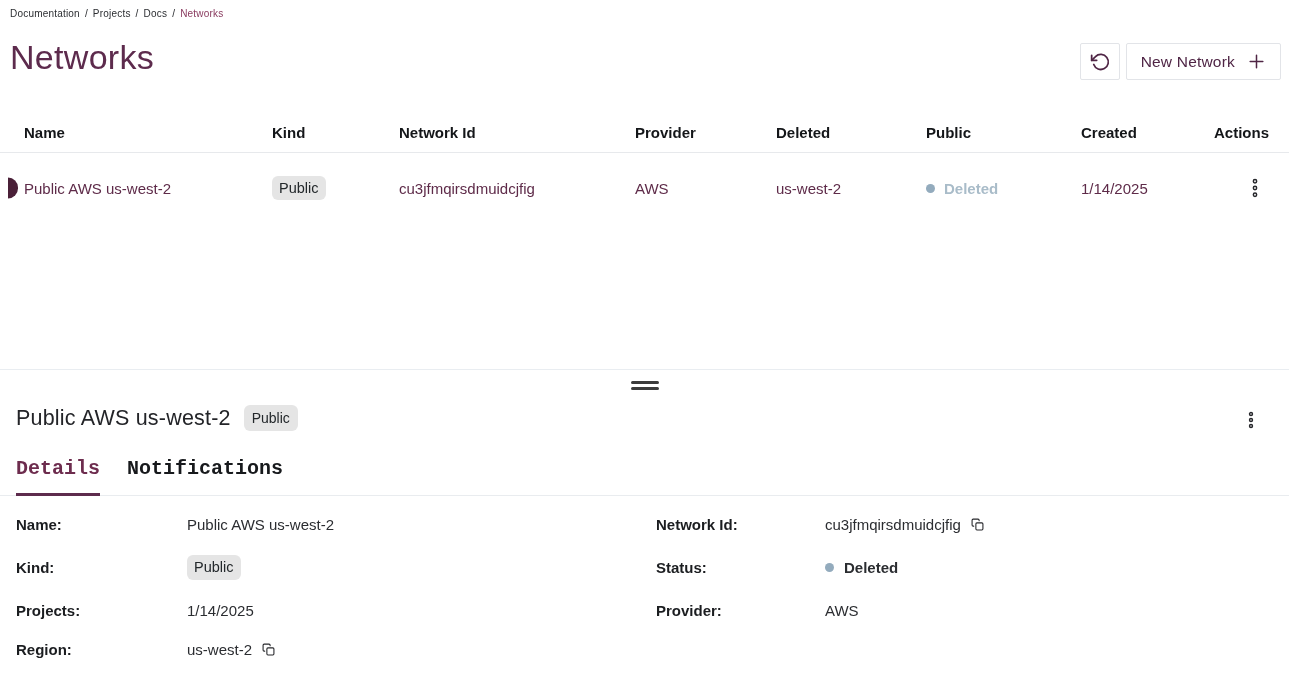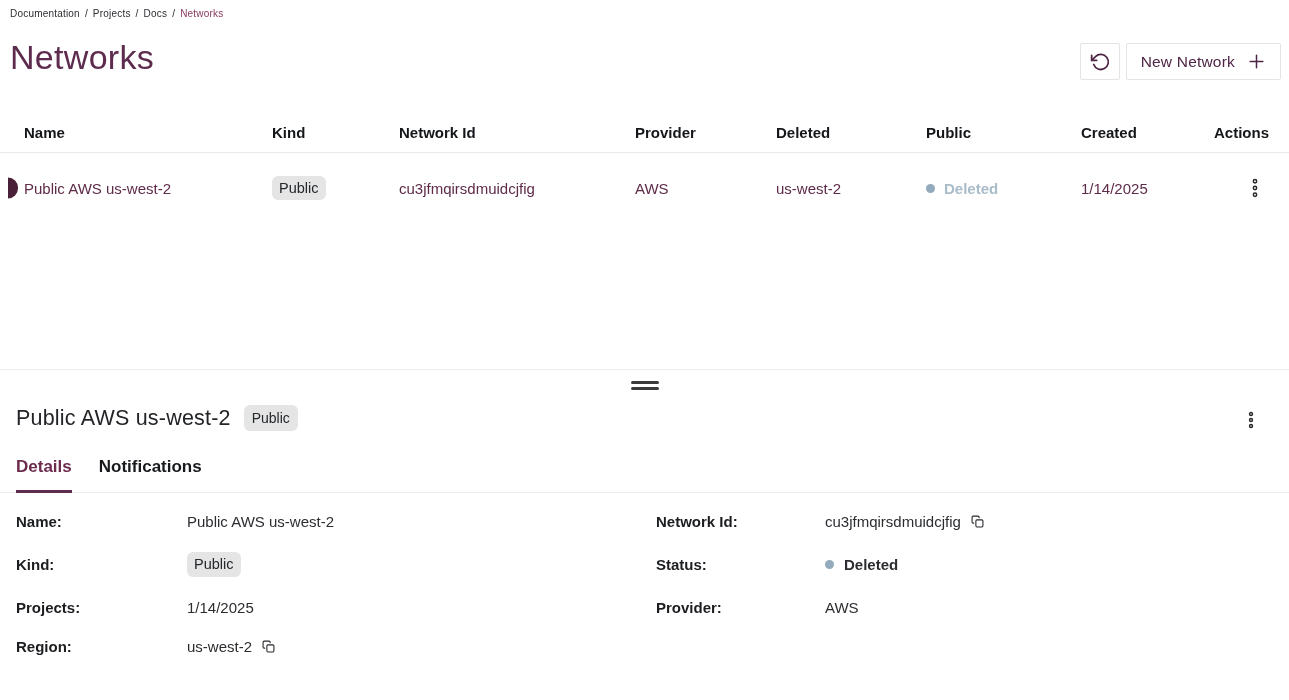--- a/index.html
+++ b/index.html
@@ -64,23 +64,23 @@
   
   .panel-header { display:flex; justify-content:space-between; align-items:flex-start; padding:12px 28px 0 16px; }
   .panel-title-wrap { display:flex; align-items:center; gap:13px; }
   .panel-title { font-size:21.5px; font-weight:400; color:#232428; margin:0; letter-spacing:.2px; }
   .panel-badge { font-size:14px; padding:5px 8px; }
   .panel-kebab { margin:3px 0 0 0; }
 
   
   .tabs { display:flex; gap:27px; padding-left:16px; margin-top:25px; border-bottom:1px solid #e9ecef; }
   .tab {
-    font-size:17px; font-weight:700; color:#17191c; padding:0 0 13px 0;
+    font-size:20px; font-weight:700; color:#17191c; padding:0 0 13px 0;
     border-bottom:3px solid transparent; margin-bottom:-1px; cursor:pointer; background:none; border-top:none; border-left:none; border-right:none;
-    font-family:Liberation Sans, sans-serif;
+    font-family:Liberation Mono, monospace;
   }
   .tab.active { color:#6d2c4e; border-bottom-color:#5d2b4d; }
 
   
   .details-grid {
     display:grid; grid-template-columns:171px 469px 169px 1fr;
     padding:0 16px; margin-top:20px; row-gap:22px; font-size:15px; align-items:center;
   }
   .field-label { font-weight:700; color:#1b1d20; }
   .field-value { color:#2b2d31; display:flex; align-items:center; gap:10px; }

